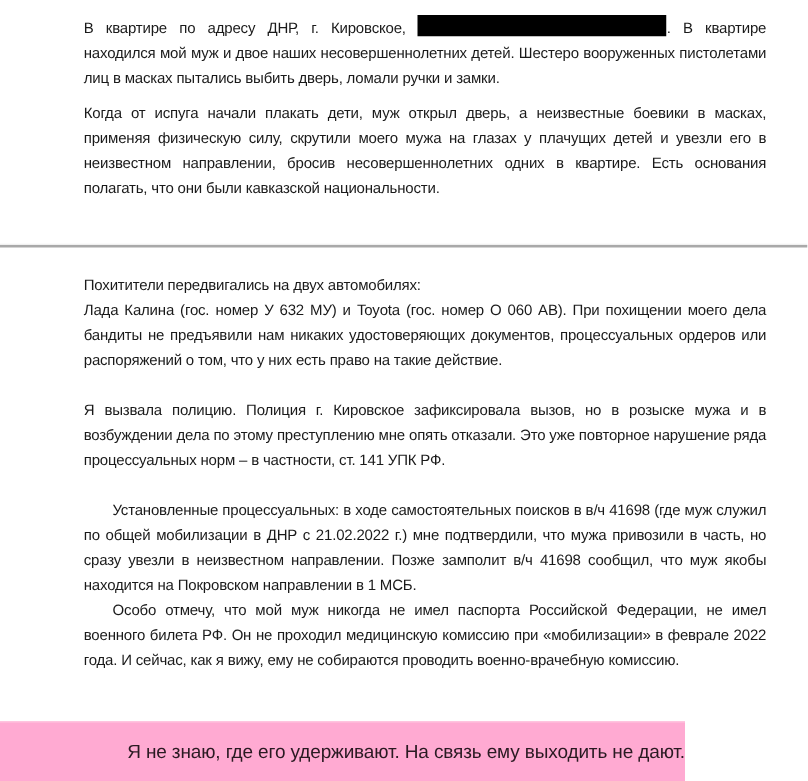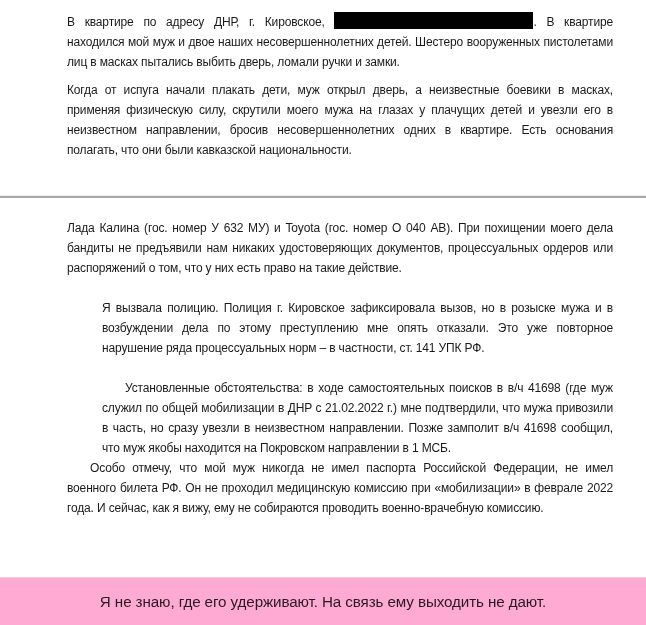--- a/index.html
+++ b/index.html
@@ -32,61 +32,61 @@
     .divider {
       position: absolute;
       left: 0;
       top: 196px;
       width: 646px;
       height: 2px;
       background: #a9a9a9;
       box-shadow: 0 -1px 0 #f0f0f0;
     }
     .page2 { top: 218px; }
-    .page2 .gap { margin-top: 20px; margin-left: 35px; }
+    .page2 .gap { margin-top: 20px; }
     .indent { text-indent: 23px; }
     .redact {
       display: inline-block;
       width: 199px;
       height: 17px;
       background: #000;
       vertical-align: -3px;
     }
     b { font-weight: normal; }
     .footer {
       position: absolute;
       left: 0;
       top: 577px;
-      width: 646px;
+      width: 548px;
       height: 48px;
       background: #ffaad2;
       border-top: 1px solid #ffc6e0;
       display: flex;
       align-items: center;
-      justify-content: center;
+      justify-content: flex-end;
     }
     .footer span {
       font-size: 15.2px;
       color: #2a1a22;
       letter-spacing: -0.1px;
       margin-top: -2px;
     }
   </style>
 </head>
 <body>
 
 <div class="page page1">
   <p><span>В квартире по адресу ДНР, г. Кировское, </span><span class="redact"></span><span>. В квартире находился мой муж и двое наших несовершеннолетних детей. Шестеро вооруженных пистолетами лиц в масках пытались выбить дверь, ломали ручки и замки.</span></p>
   <p>Когда от испуга начали плакать дети, муж открыл дверь, а неизвестные боевики в масках, применяя физическую силу, скрутили моего мужа на глазах у плачущих детей и увезли его в неизвестном направлении, бросив несовершеннолетних одних в квартире. Есть основания полагать, что они были кавказской национальности.</p>
 </div>
 
 <div class="divider"></div>
 
 <div class="page page2">
-  <p><b>Лада Калина (гос. номер У 632 МУ)</b><span> и </span><b>Toyota (гос. номер О 040 АВ)</b><span>. При похищении моего дела бандиты не предъявили нам никаких удостоверяющих документов, процессуальных ордеров или распоряжений о том, что у них есть право на такие действие.</span></p>
+  <p><span style="display:block;text-align:left">Похитители передвигались на двух автомобилях:</span><b>Лада Калина (гос. номер У 632 МУ)</b><span> и </span><b>Toyota (гос. номер О 060 АВ)</b><span>. При похищении моего дела бандиты не предъявили нам никаких удостоверяющих документов, процессуальных ордеров или распоряжений о том, что у них есть право на такие действие.</span></p>
   <p class="gap">Я вызвала полицию. Полиция г. Кировское зафиксировала вызов, но в розыске мужа и в возбуждении дела по этому преступлению мне опять отказали. Это уже повторное нарушение ряда процессуальных норм – в частности, ст. 141 УПК РФ.</p>
-  <p class="gap indent"><b>Установленные обстоятельства:</b><span> в ходе самостоятельных поисков в в/ч 41698 (где муж служил по общей мобилизации в ДНР с 21.02.2022 г.) мне подтвердили, что мужа привозили в часть, но сразу увезли в неизвестном направлении. Позже замполит в/ч 41698 сообщил, что муж якобы находится на Покровском направлении в 1 МСБ.</span></p>
+  <p class="gap indent"><b>Установленные процессуальных:</b><span> в ходе самостоятельных поисков в в/ч 41698 (где муж служил по общей мобилизации в ДНР с 21.02.2022 г.) мне подтвердили, что мужа привозили в часть, но сразу увезли в неизвестном направлении. Позже замполит в/ч 41698 сообщил, что муж якобы находится на Покровском направлении в 1 МСБ.</span></p>
   <p class="indent">Особо отмечу, что мой муж никогда не имел паспорта Российской Федерации, не имел военного билета РФ. Он не проходил медицинскую комиссию при «мобилизации» в феврале 2022 года. И сейчас, как я вижу, ему не собираются проводить военно-врачебную комиссию.</p>
 </div>
 
 <div class="footer">
   <span>Я не знаю, где его удерживают. На связь ему выходить не дают.</span>
 </div>
 
 </body></html>

